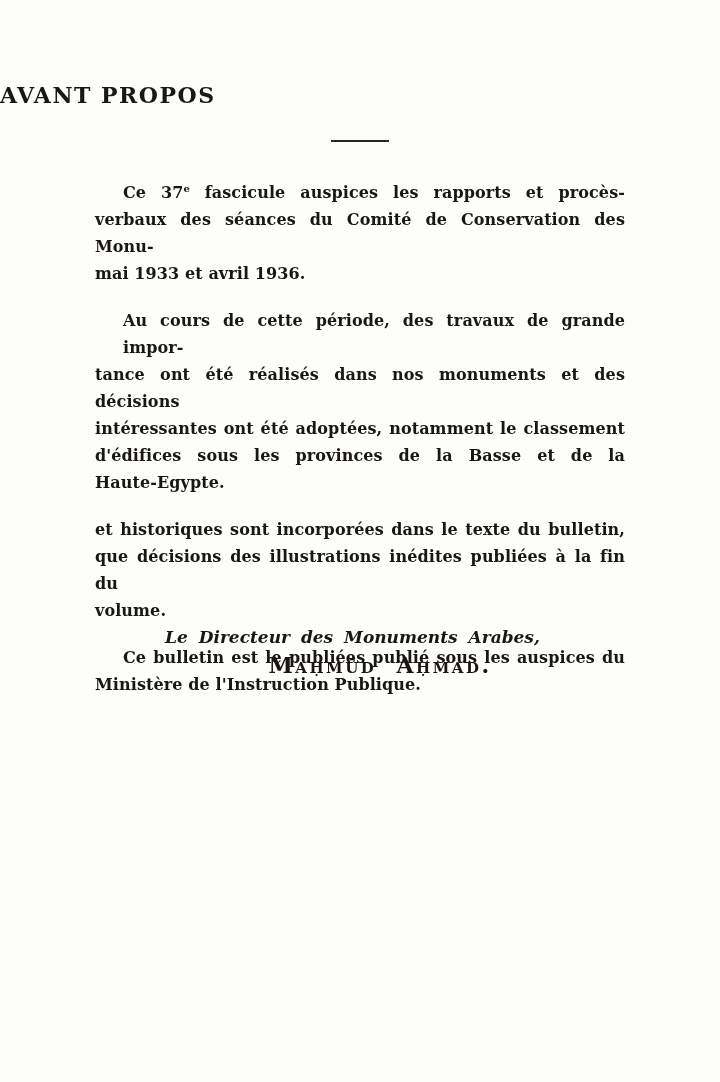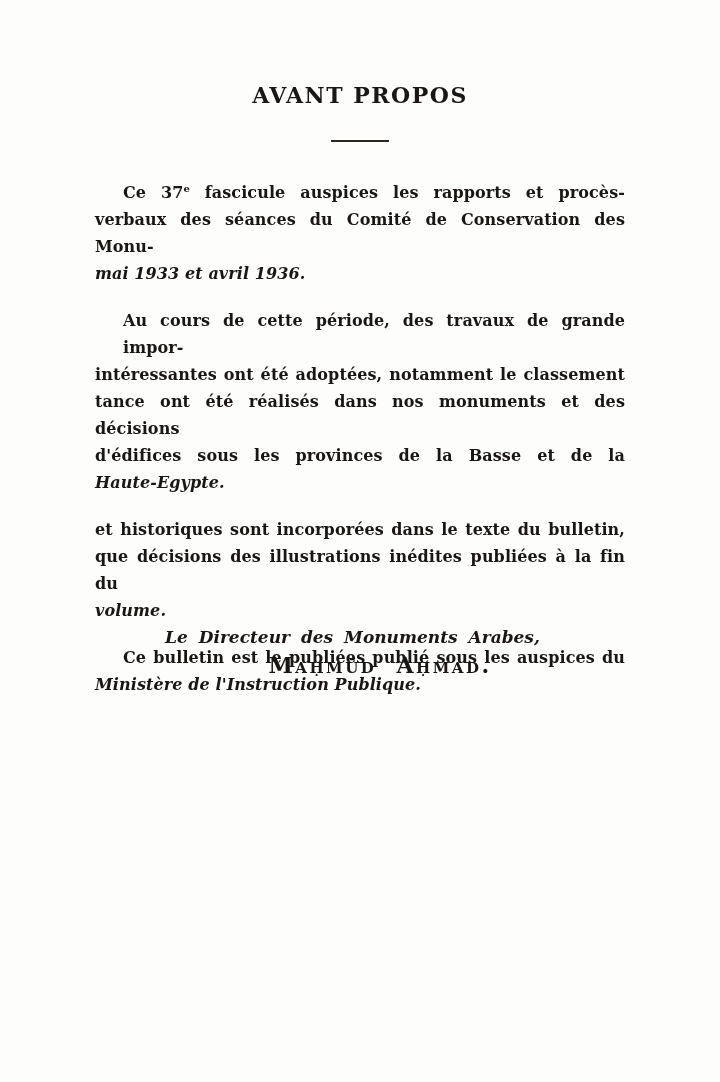--- a/index.html
+++ b/index.html
@@ -14,21 +14,21 @@
     background: #fdfdfc;
     overflow: hidden;
     font-family: "DejaVu Serif", "Liberation Serif", serif;
     color: #191613;
   }
   .page-title {
     position: absolute;
     top: 82px;
     left: 0;
     width: 720px;
-    text-align: center;
+    text-align: left;
     font-size: 22px;
     font-weight: 700;
     letter-spacing: 1.5px;
   }
   .title-divider {
     position: absolute;
     top: 140px;
     left: 331px;
     width: 58px;
     height: 2px;
@@ -45,21 +45,21 @@
     letter-spacing: 0.1px;
   }
   .paragraph { margin: 0; }
   .paragraph + .paragraph { margin-top: 20px; }
   .line {
     text-align: justify;
     text-align-last: justify;
     white-space: normal;
   }
   .line.indent { padding-left: 28px; }
-  .line.last { text-align-last: left; font-style: italic; }
+  .line.last { text-align-last: left; }
   sup.ordinal {
     font-size: 10px;
     vertical-align: super;
     line-height: 0;
   }
   .signature-block {
     position: absolute;
     top: 627px;
     left: 95px;
     width: 530px;
@@ -94,22 +94,22 @@
   <div class="body-text">
 
     <div class="paragraph">
       <div class="line indent"><span>Ce 37</span><sup class="ordinal">e</sup><span> fascicule auspices les rapports et procès-</span></div>
       <div class="line">verbaux des séances du Comité de Conservation des Monu-</div>
       <div class="line last">mai 1933 et avril 1936.</div>
     </div>
 
     <div class="paragraph">
       <div class="line indent">Au cours de cette période, des travaux de grande impor-</div>
+      <div class="line">tance ont été réalisés dans nos monuments et des décisions</div>
       <div class="line">intéressantes ont été adoptées, notamment le classement</div>
-      <div class="line">tance ont été réalisés dans nos monuments et des décisions</div>
       <div class="line">d'édifices sous les provinces de la Basse et de la</div>
       <div class="line last">Haute-Egypte.</div>
     </div>
 
     <div class="paragraph">
       <div class="line">et historiques sont incorporées dans le texte du bulletin,</div>
       <div class="line">que décisions des illustrations inédites publiées à la fin du</div>
       <div class="line last">volume.</div>
     </div>
 

